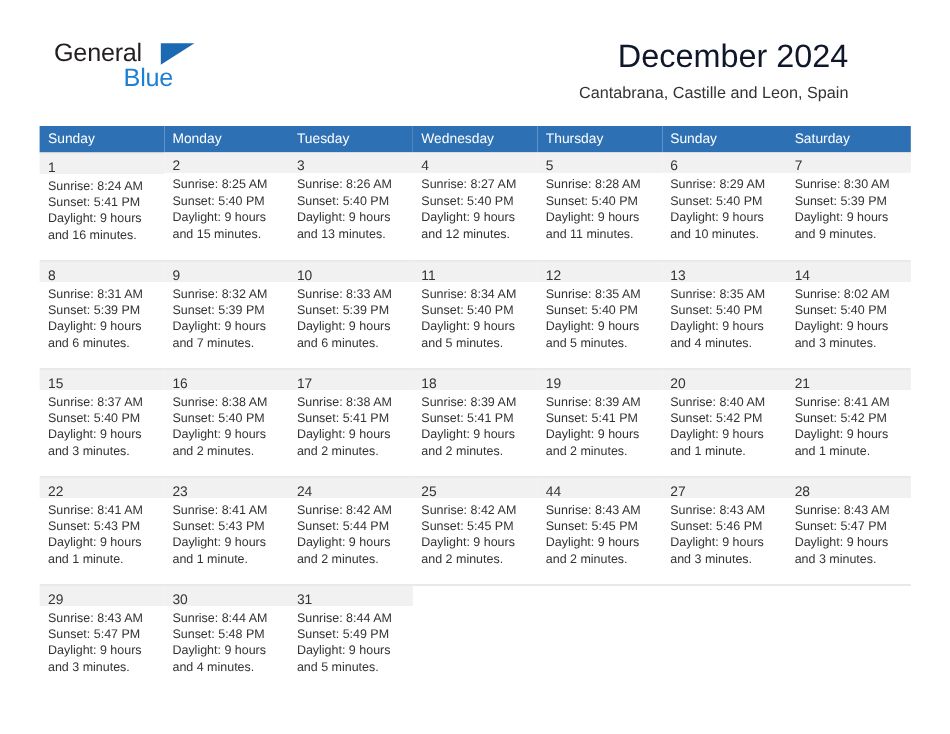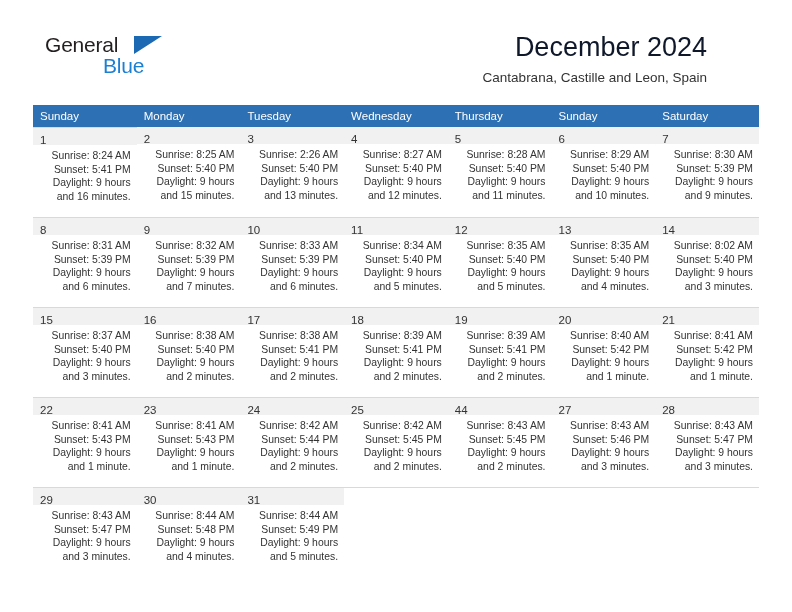--- a/index.html
+++ b/index.html
@@ -129,21 +129,20 @@
   .daynum {
     font-size: 11.5px;
     color: #333333;
     line-height: 14px;
   }
   .dayinfo {
     padding: 4px 6px 0 7px;
     font-size: 10.4px;
     line-height: 13.6px;
     color: #333333;
-    text-align: right;
   }
   .dayinfo div {
     white-space: nowrap;
   }
   .dayinfo .daylight-line {
     white-space: normal;
   }
   .calendar tr.week-row > td:first-child .daycell {
     border-top: 1px solid #d9d9d9;
   }
@@ -202,21 +201,21 @@
                 <div>Sunrise: 8:25 AM</div>
                 <div>Sunset: 5:40 PM</div>
                 <div class="daylight-line">Daylight: 9 hours and 15 minutes.</div>
               </div>
             </div>
           </td>
           <td>
             <div class="daycell">
               <div class="daynum-band"><span class="daynum">3</span></div>
               <div class="dayinfo">
-                <div>Sunrise: 2:26 AM</div>
+                <div>Sunrise: 8:26 AM</div>
                 <div>Sunset: 5:40 PM</div>
                 <div class="daylight-line">Daylight: 9 hours and 13 minutes.</div>
               </div>
             </div>
           </td>
           <td>
             <div class="daycell">
               <div class="daynum-band"><span class="daynum">4</span></div>
               <div class="dayinfo">
                 <div>Sunrise: 8:27 AM</div>

